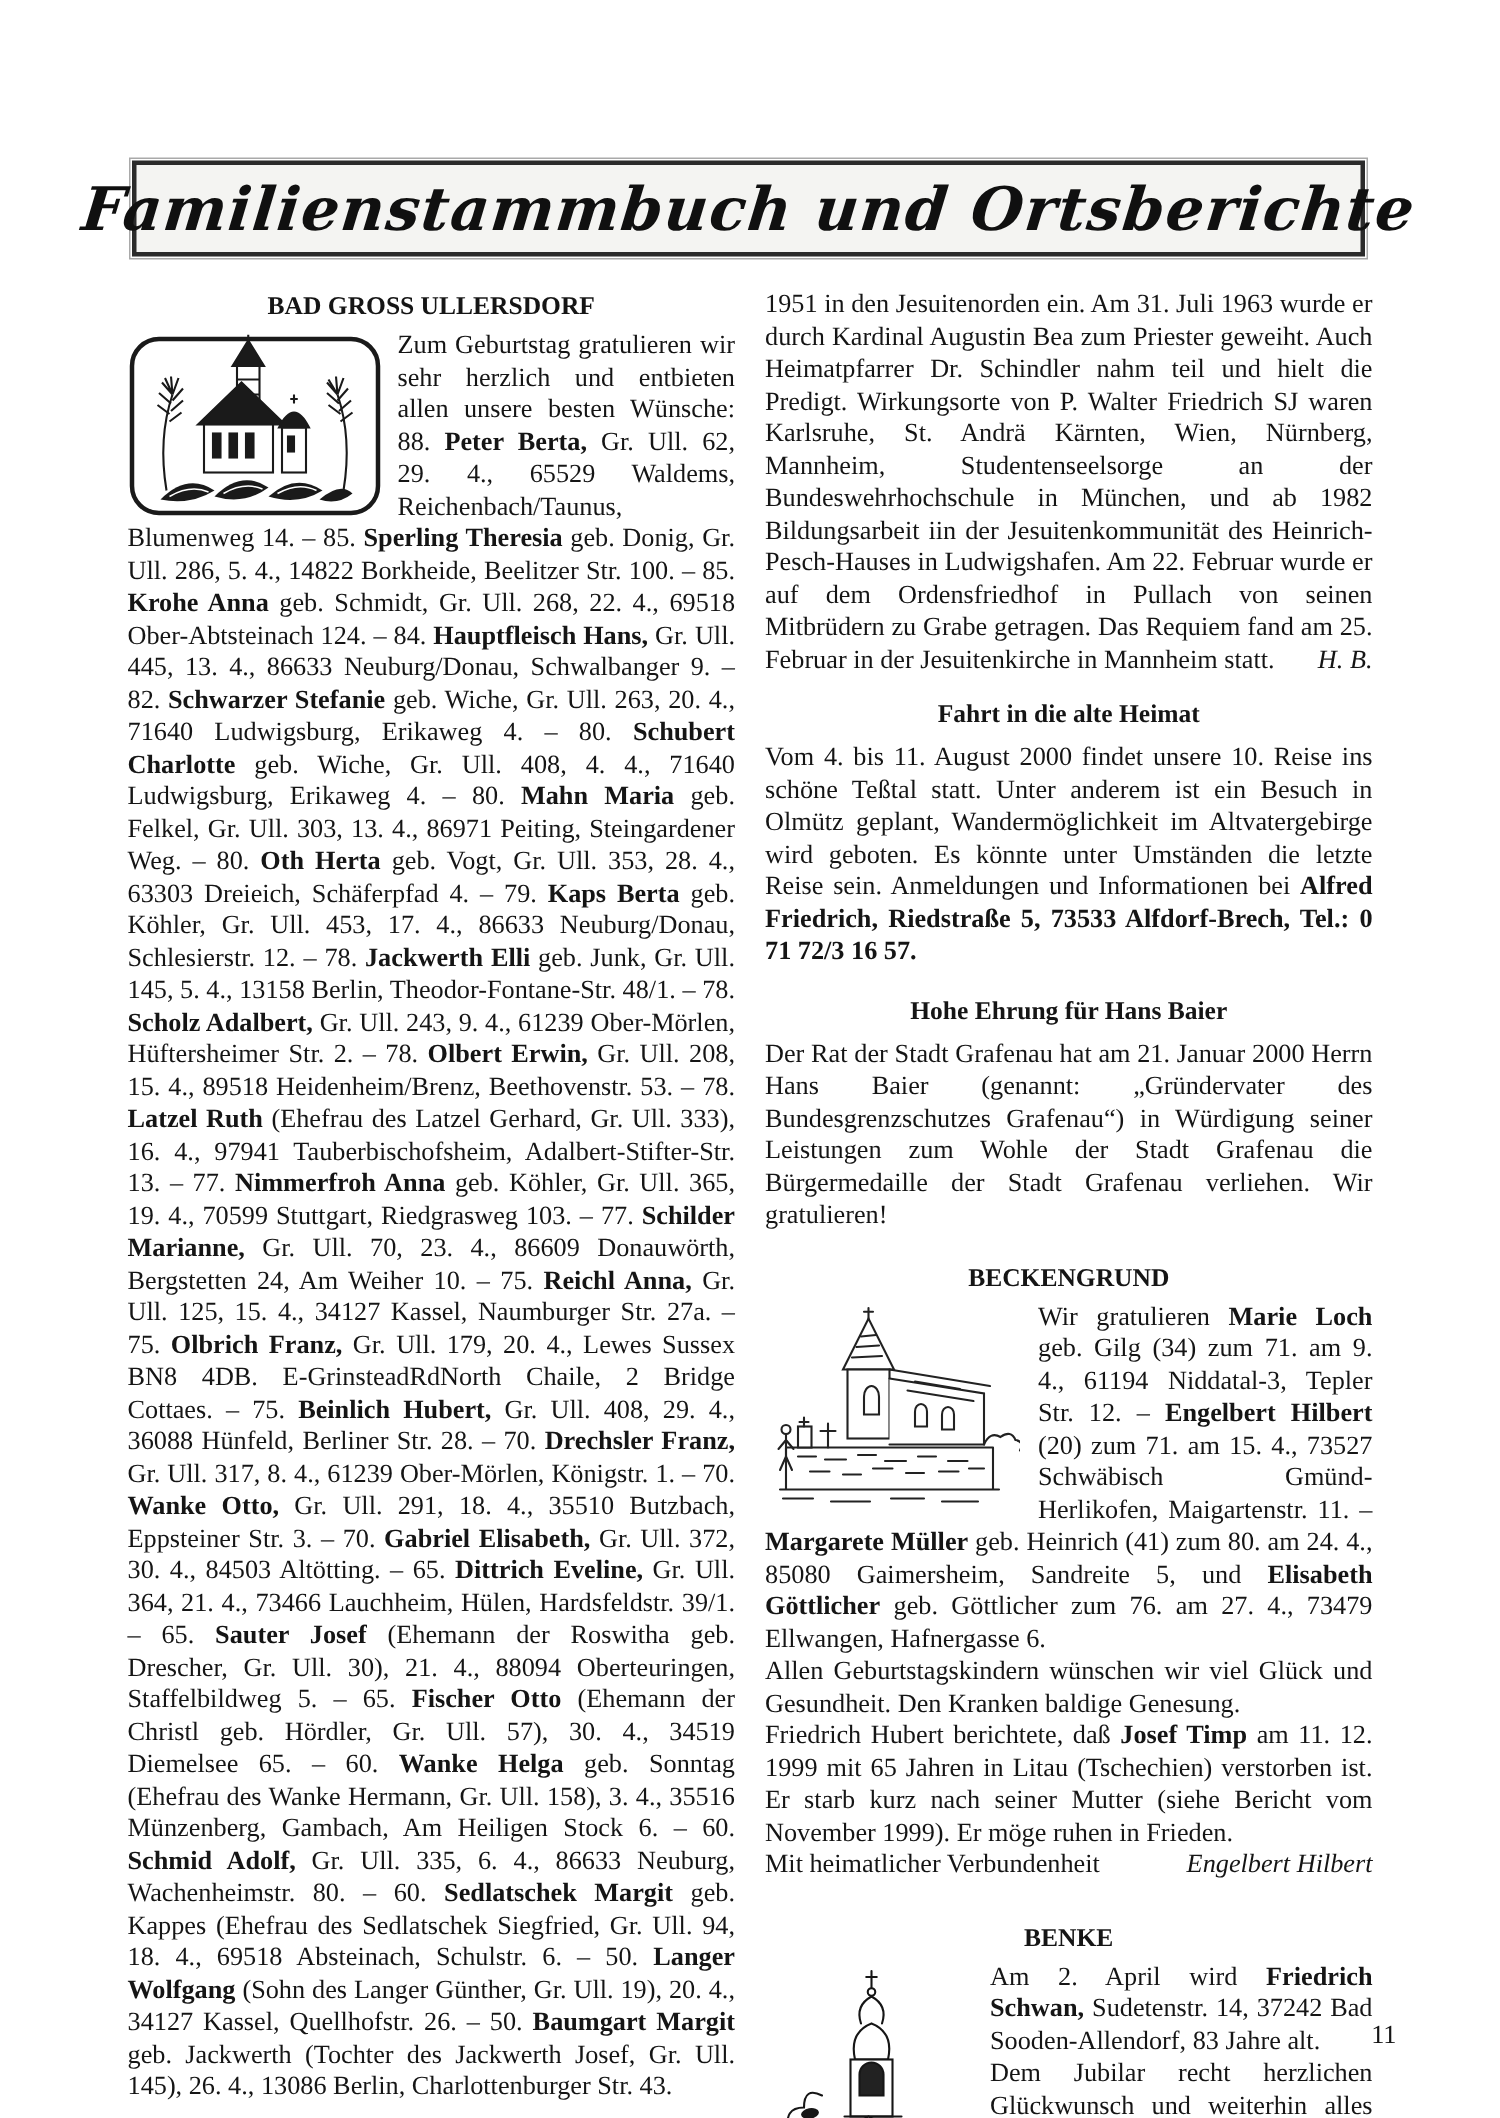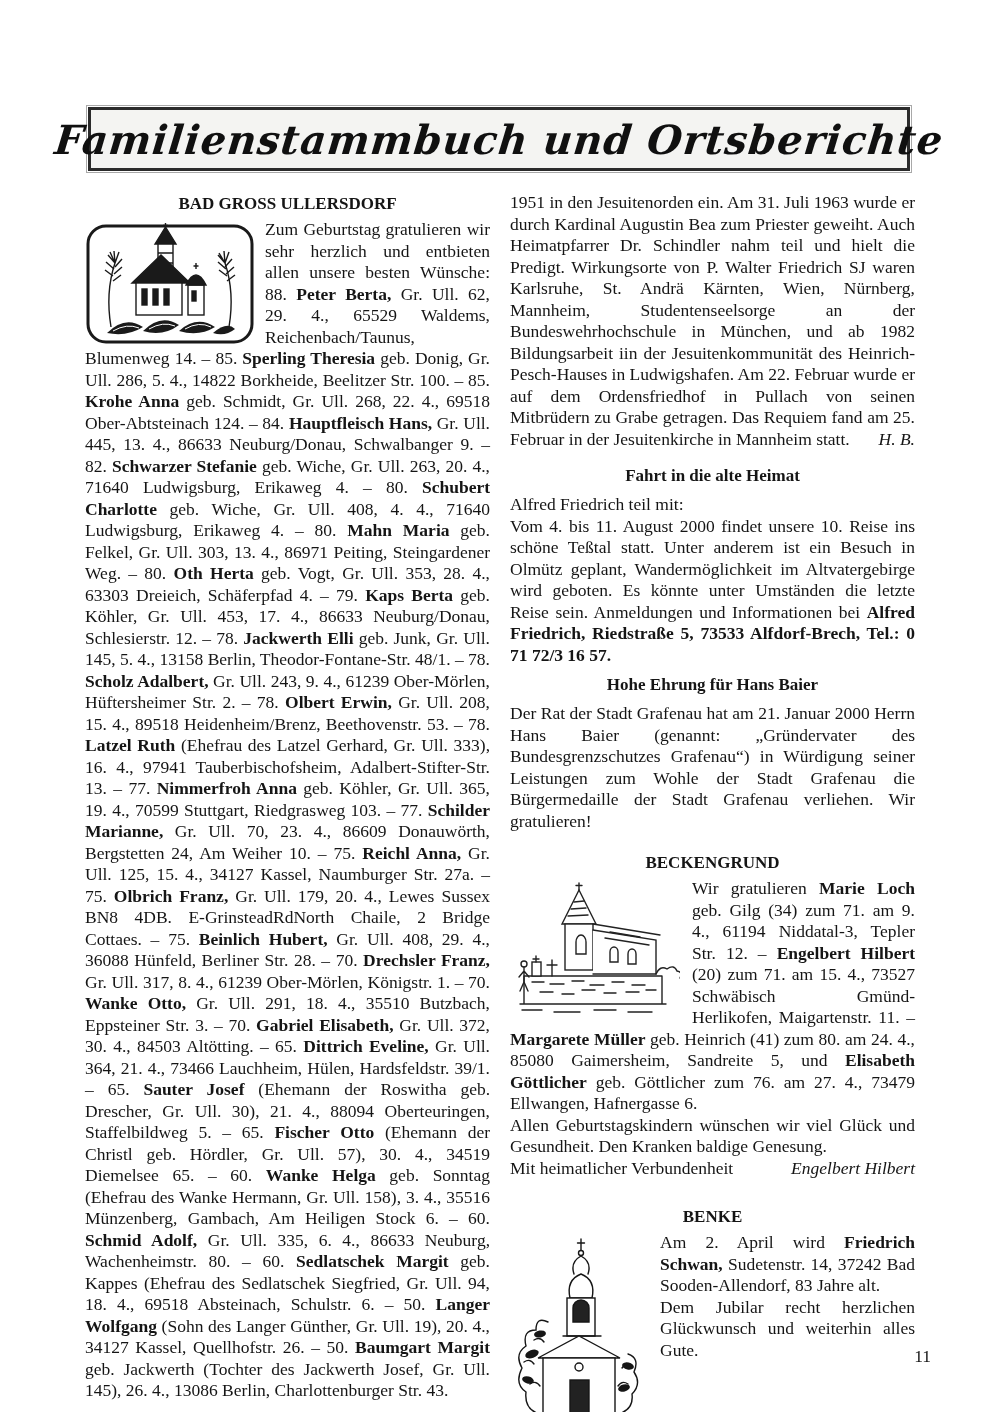--- a/index.html
+++ b/index.html
@@ -10,21 +10,21 @@
             background:#f4f4f2;display:flex;align-items:center;justify-content:center;}
   .masthead-title{font-family:"DejaVu Serif", serif;font-style:italic;font-weight:bold;
             font-size:40px;letter-spacing:1px;transform:skewX(-6deg);white-space:nowrap;color:#101010;}
   .columns{position:absolute;left:85px;top:192px;width:830px;display:flex;gap:20px;}
   .col{width:405px;font-size:17.5px;line-height:21.5px;text-align:justify;hyphens:auto;}
   .h-center{font-weight:bold;font-size:17px;text-align:center;margin:0 0 4px 0;line-height:23px;}
   .jt{margin:0;}
   .sec{clear:both;}
   .sec-fahrt{margin-top:14px;}
   .sec-fahrt .h-center{margin-bottom:7px;}
-  .sec-ehrung{margin-top:7px;}
+  .sec-ehrung{margin-top:17px;}
   .sec-ehrung .h-center{margin-bottom:7px;}
   .sec-beckengrund{margin-top:19px;}
   .sec-benke{margin-top:26px;}
   .line-sig{float:right;font-style:italic;font-family:Liberation Serif, serif;}
   figure{margin:0;}
   .fig-ullersdorf{float:left;width:170px;height:122px;margin:4px 10px 2px 0;}
   .fig-beckengrund{float:left;width:170px;height:138px;margin:2px 12px 2px 0;}
   .fig-benke{float:left;width:138px;height:193px;margin:2px 12px 2px 0;}
   .page-number{position:absolute;right:69px;top:1346px;font-size:17.5px;}
 </style>
@@ -82,21 +82,20 @@
 
     </div>
 
     <div class="col">
       <section class="sec">
         <p class="jt">1951 in den Jesuitenorden ein. Am 31. Juli 1963 wurde er durch Kardinal Augustin Bea zum Priester geweiht. Auch Heimatpfarrer Dr. Schindler nahm teil und hielt die Predigt. Wirkungsorte von P. Walter Friedrich SJ waren Karlsruhe, St. Andrä Kärnten, Wien, Nürnberg, Mannheim, Studentenseelsorge an der Bundeswehrhochschule in München, und ab 1982 Bildungsarbeit iin der Jesuitenkommunität des Heinrich-Pesch-Hauses in Ludwigshafen. Am 22. Februar wurde er auf dem Ordensfriedhof in Pullach von seinen Mitbrüdern zu Grabe getragen. Das Requiem fand am 25. Februar in der Jesuitenkirche in Mannheim statt.<span class="line-sig">H. B.</span></p>
       </section>
 
       <section class="sec sec-fahrt">
         <h2 class="h-center">Fahrt in die alte Heimat</h2>
-        <p class="jt">Alfred Friedrich teil mit:</p>
         <p class="jt">Vom 4. bis 11. August 2000 findet unsere 10. Reise ins schöne Teßtal statt. Unter anderem ist ein Besuch in Olmütz geplant, Wandermöglichkeit im Altvatergebirge wird geboten. Es könnte unter Umständen die letzte Reise sein. Anmeldungen und Informationen bei <b>Alfred Friedrich, Riedstraße 5, 73533 Alfdorf-Brech, Tel.: 0 71 72/3 16 57.</b></p>
       </section>
 
       <section class="sec sec-ehrung">
         <h2 class="h-center">Hohe Ehrung für Hans Baier</h2>
         <p class="jt">Der Rat der Stadt Grafenau hat am 21. Januar 2000 Herrn Hans Baier (genannt: „Gründervater des Bundesgrenzschutzes Grafenau“) in Würdigung seiner Leistungen zum Wohle der Stadt Grafenau die Bürgermedaille der Stadt Grafenau verliehen. Wir gratulieren!</p>
       </section>
 
       <section class="sec sec-beckengrund">
         <h2 class="h-center">BECKENGRUND</h2>
@@ -118,20 +117,21 @@
               <path d="M42,96 V80 M37,85 h10 M26,82 V76 M23,79 h6"></path>
               <circle cx="14" cy="84" r="3"></circle>
               <path d="M14,87 V102 M14,91 l-5,6 M14,91 l5,6 M14,102 l-4,9 M14,102 l4,9"></path>
               <path d="M146,94 q4,-9 11,-5 q7,-5 10,2 q6,1 3,7"></path>
               <path d="M12,130 h20 M44,132 h26 M84,130 h22 M118,132 h24"></path>
             </g>
           </svg>
         </figure>
         <p class="jt">Wir gratulieren <b>Marie Loch</b> geb. Gilg (34) zum 71. am 9. 4., 61194 Niddatal-3, Tepler Str. 12. – <b>Engelbert Hilbert</b> (20) zum 71. am 15. 4., 73527 Schwäbisch Gmünd-Herlikofen, Maigartenstr. 11. – <b>Margarete Müller</b> geb. Heinrich (41) zum 80. am 24. 4., 85080 Gaimersheim, Sandreite 5, und <b>Elisabeth Göttlicher</b> geb. Göttlicher zum 76. am 27. 4., 73479 Ellwangen, Hafnergasse 6.</p>
         <p class="jt">Allen Geburtstagskindern wünschen wir viel Glück und Gesundheit. Den Kranken baldige Genesung.</p>
+        <p class="jt">Friedrich Hubert berichtete, daß <b>Josef Timp</b> am 11. 12. 1999 mit 65 Jahren in Litau (Tschechien) verstorben ist. Er starb kurz nach seiner Mutter (siehe Bericht vom November 1999). Er möge ruhen in Frieden.</p>
         <p class="jt"><span>Mit heimatlicher Verbundenheit</span><span class="line-sig">Engelbert Hilbert</span></p>
       </section>
 
       <section class="sec sec-benke">
         <h2 class="h-center">BENKE</h2>
         <figure class="fig-benke">
           <svg viewBox="0 0 138 193" width="138" height="193">
             <g stroke="#161616" fill="none" stroke-width="1.4" stroke-linecap="round">
               <path d="M71,16 V5 M67.5,9 h7"></path>
               <circle cx="71" cy="19" r="2.5"></circle>

